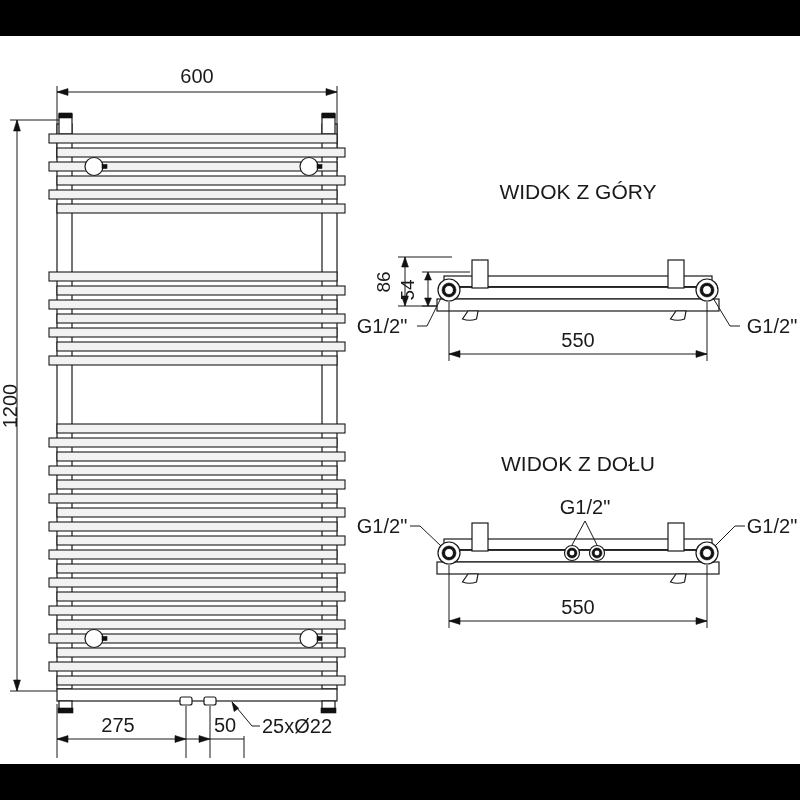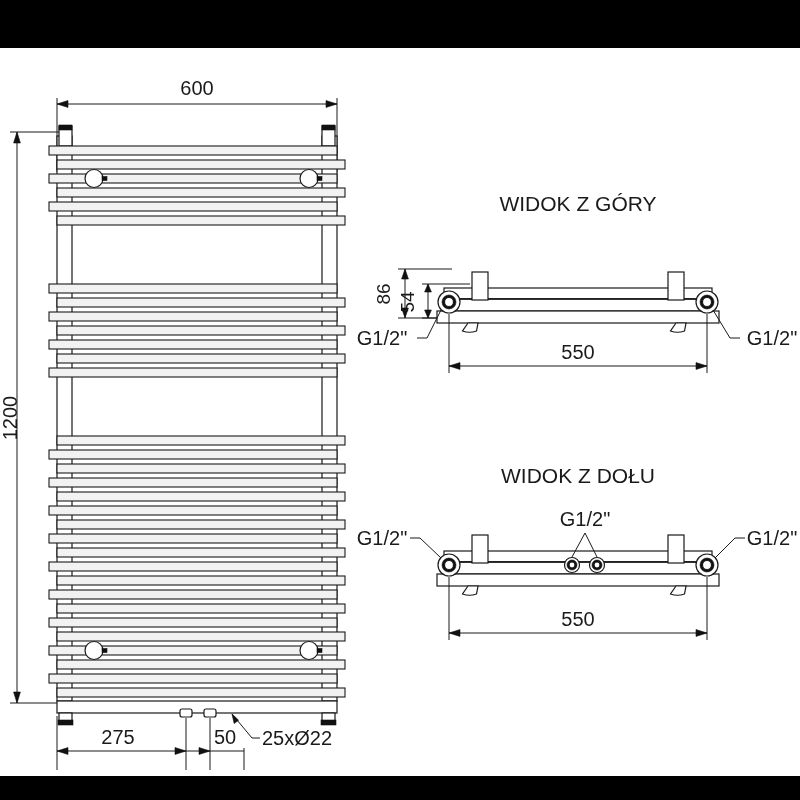--- a/index.html
+++ b/index.html
@@ -1,18 +1,18 @@
 <!DOCTYPE html>
 <html><head>
 <meta charset="utf-8">
 <style>
   html,body{margin:0;padding:0;background:#000;}
   #page{position:relative;width:800px;height:800px;background:#000;overflow:hidden;
         font-family:"Liberation Sans", sans-serif;}
-  #sheet{position:absolute;left:0;top:48px;width:800px;height:728px;background:#ffffff;}
+  #sheet{position:absolute;left:0;top:36px;width:800px;height:728px;background:#ffffff;}
   svg{display:block;}
   .ln{stroke:#1a1a1a;fill:none;}
   .med{stroke-width:1.3;}
   .dim{stroke:#1a1a1a;stroke-width:1;fill:none;}
   .fillw{fill:#ffffff;stroke:#1a1a1a;stroke-width:1.2;}
   .fillk{fill:#111111;stroke:#111111;stroke-width:0.6;}
   .fillg{fill:#f2f2f2;stroke:#1a1a1a;stroke-width:1.1;}
   text{fill:#1a1a1a;font-family:"Liberation Sans", sans-serif;}
   .t-dim{font-size:20px;}
   .t-dim-s{font-size:19px;}

